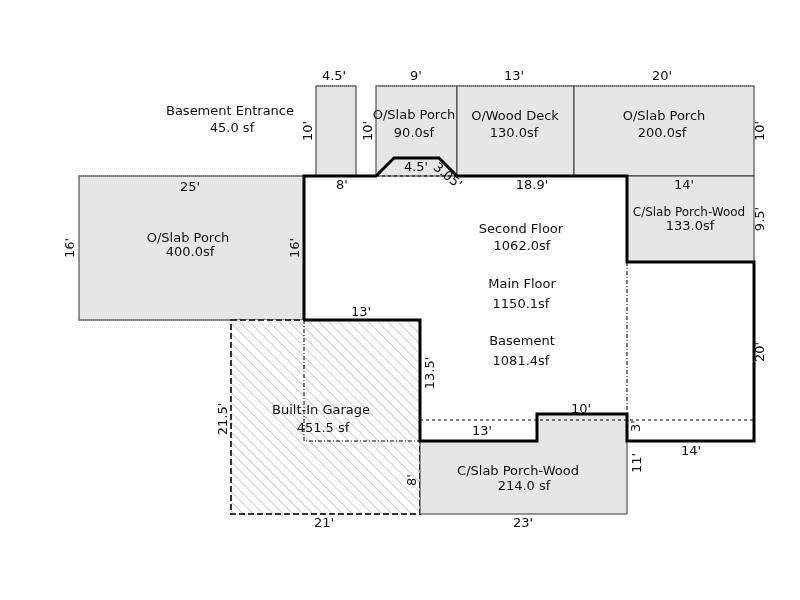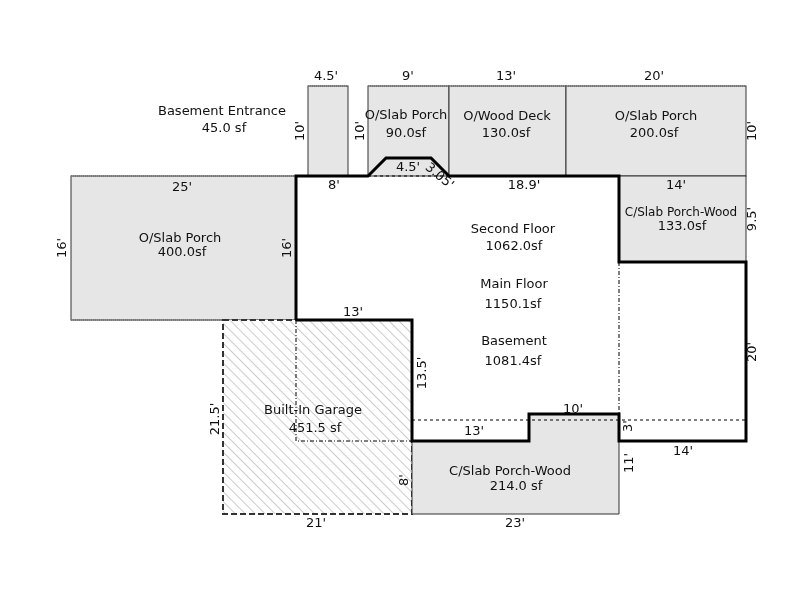--- a/index.html
+++ b/index.html
@@ -1,17 +1,17 @@
 <!DOCTYPE html>
 <html><head>
 <meta charset="utf-8">
 <style>
   html, body { margin: 0; padding: 0; background: #ffffff; }
   body { width: 800px; height: 600px; overflow: hidden; font-family: "DejaVu Sans", "Liberation Sans", sans-serif; }
-  #canvas { position: absolute; left: 8px; top: 0; width: 716px; height: 600px; }
+  #canvas { position: absolute; left: 16px; top: 0; width: 716px; height: 600px; }
   svg text { font-family: "DejaVu Sans", "Liberation Sans", sans-serif; font-size: 13px; fill: #111; }
   .porch { fill: #e6e6e6; stroke: #333; stroke-width: 1; }
   .porch-top { stroke: #777; stroke-width: 2; stroke-dasharray: 1 1; }
   .wall { fill: none; stroke: #000; stroke-width: 3; }
   .dash { fill: none; stroke: #000; stroke-width: 1; stroke-dasharray: 3 3; }
   .dashdot { fill: none; stroke: #000; stroke-width: 1; stroke-dasharray: 4 2 1 2; }
   .garage-border { fill: url(#hatch); stroke: #333; stroke-width: 2; stroke-dasharray: 6 3; }
 </style>
 </head>
 <body>

